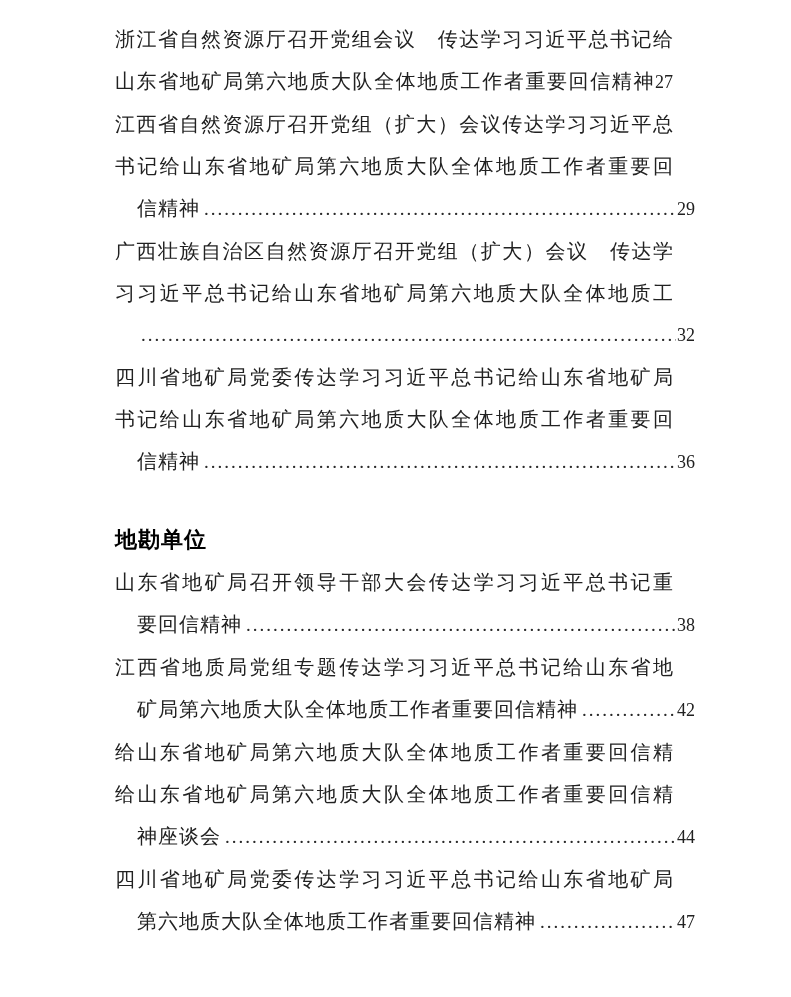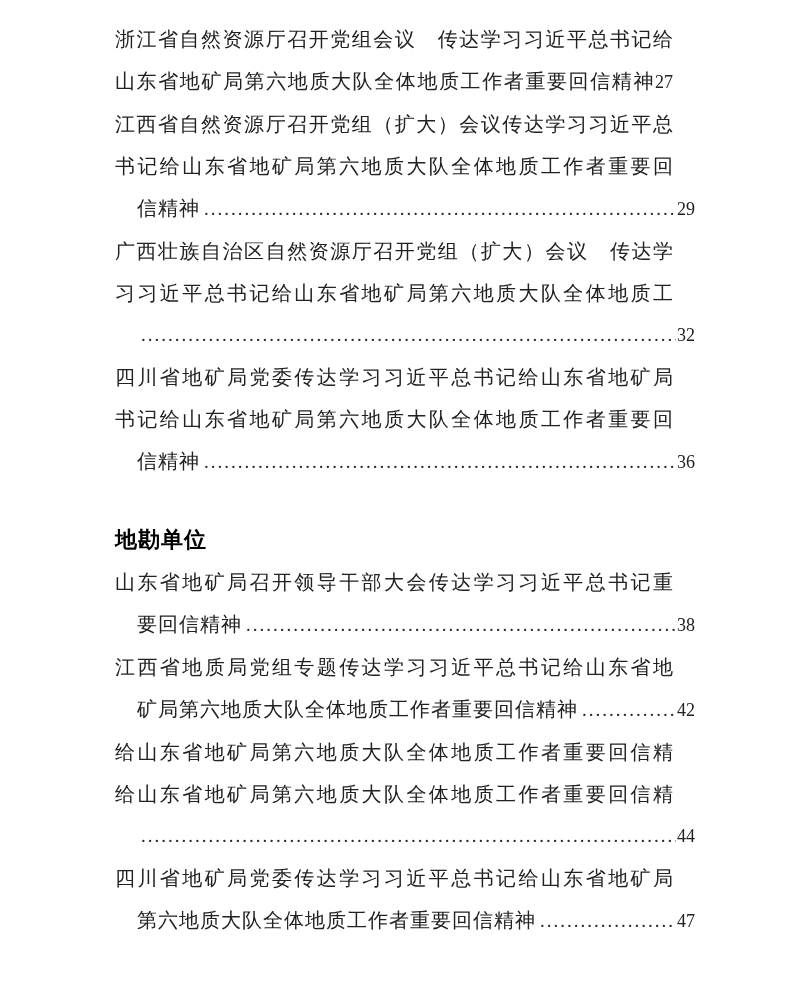--- a/index.html
+++ b/index.html
@@ -115,20 +115,21 @@
         <span class="t">矿局第六地质大队全体地质工作者重要回信精神</span>
         <span class="dots">........................................................................................................................</span>
         <span class="pg">42</span>
       </div>
     </div>
 
     <div class="entry">
       <div class="line full">给山东省地矿局第六地质大队全体地质工作者重要回信精</div>
       <div class="line full">给山东省地矿局第六地质大队全体地质工作者重要回信精</div>
       <div class="line leader">
+        <span class="t">神座谈会</span>
         <span class="dots">........................................................................................................................</span>
         <span class="pg">44</span>
       </div>
     </div>
 
     <div class="entry">
       <div class="line full">四川省地矿局党委传达学习习近平总书记给山东省地矿局</div>
       <div class="line leader">
         <span class="t">第六地质大队全体地质工作者重要回信精神</span>
         <span class="dots">........................................................................................................................</span>

